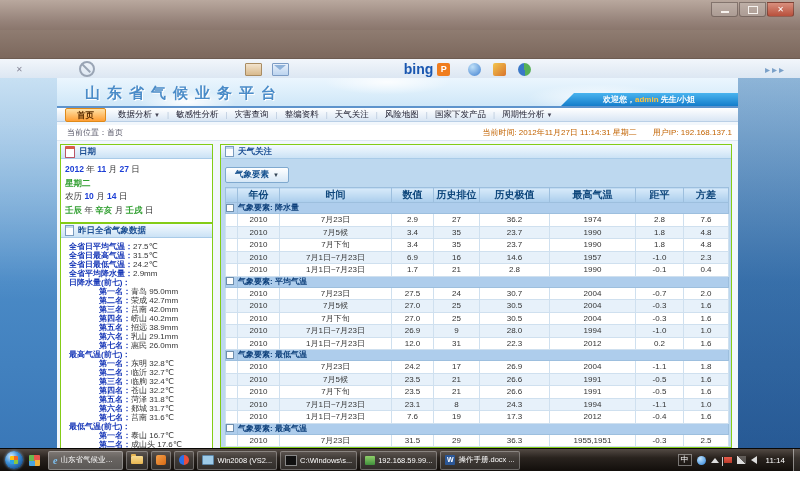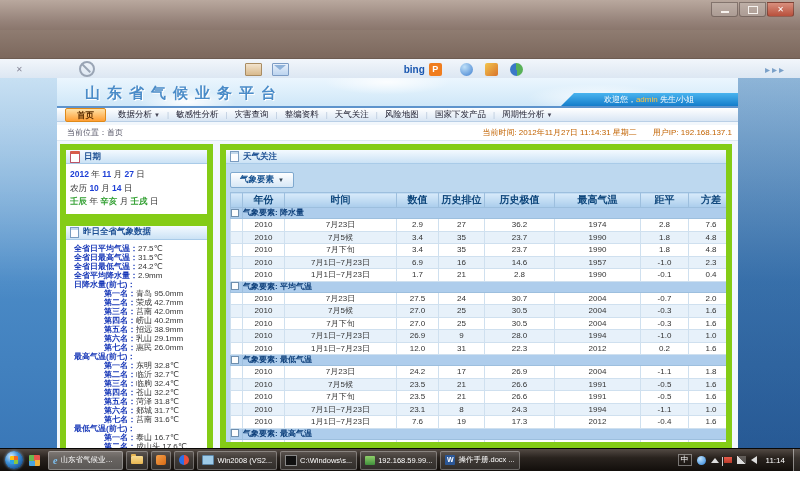--- a/index.html
+++ b/index.html
@@ -42,21 +42,21 @@
   .newtab{left:473px;top:39px;width:19px;height:17px;background:rgba(255,255,255,.22);border:1px solid rgba(70,55,48,.6);border-radius:2px;}
   .chrome-right{right:8px;top:37px;display:flex;gap:8px;color:#efe8e1;font-size:10px;text-shadow:0 1px 1px rgba(0,0,0,.4);}
   .tool-row{left:0;top:58px;width:800px;height:20px;background:linear-gradient(#f2f6fb,#dbe6f2);border-top:1px solid #6d5c52;
             display:flex;align-items:center;}
   .tool-x{margin-left:16px;color:#889;font-size:8px;}
   .blocked{margin-left:56px;width:12px;height:12px;border:2px solid #9aa5b5;border-radius:50%;position:relative;}
   .blocked:after{content:'';position:absolute;left:-1px;top:4px;width:12px;height:2px;background:#9aa5b5;transform:rotate(45deg);}
   .card-icon{margin-left:150px;width:15px;height:11px;background:linear-gradient(#f2e3cd,#d8b98c);border:1px solid #a98c62;border-radius:1px;}
   .mail-icon{margin-left:10px;width:15px;height:11px;background:linear-gradient(#e9f1fb,#bcd4ef);border:1px solid #7d9cc4;border-radius:1px;position:relative;}
   .mail-icon:after{content:'';position:absolute;left:1px;top:1px;border-left:6px solid transparent;border-right:6px solid transparent;border-top:5px solid #8fb2d9;}
-  .bing-logo{margin-left:115px;font-size:10px;font-weight:bold;color:#1a57b0;letter-spacing:0;}
+  .bing-logo{margin-left:115px;font-size:14px;font-weight:bold;color:#1a57b0;letter-spacing:0;}
   .p-badge{margin-left:4px;width:13px;height:13px;background:#f07d1e;border-radius:2px;color:#fff;font-size:9px;
            font-weight:bold;display:flex;align-items:center;justify-content:center;}
   .plug1{margin-left:18px;width:13px;height:13px;border-radius:50%;background:radial-gradient(circle at 35% 30%,#bfe0f8,#3f7fd0);}
   .plug2{margin-left:12px;width:13px;height:13px;border-radius:2px;background:linear-gradient(135deg,#f3c64e,#d8732c);}
   .plug3{margin-left:12px;width:13px;height:13px;border-radius:50%;background:conic-gradient(#58b158 0 50%,#3a78c8 0 100%);}
   .tool-more{margin-left:auto;margin-right:14px;color:#7aa0c8;font-size:10px;letter-spacing:2px;}
 
   
   .viewport{left:0;top:78px;width:800px;height:370px;overflow:hidden;
             background:linear-gradient(#a9cfec,#4a8ac6 55%,#3a78b8);}
@@ -65,39 +65,39 @@
   .page{left:57px;top:0;width:681px;height:370px;background:#f2f7fc;}
 
   .site-header{left:0;top:0;width:681px;height:28px;background:
      radial-gradient(ellipse 70px 16px at 130px 24px,rgba(255,255,255,.95),transparent 70%),
      radial-gradient(ellipse 90px 18px at 330px 4px,rgba(255,255,255,.85),transparent 70%),
      radial-gradient(ellipse 100px 20px at 540px 20px,rgba(255,255,255,.8),transparent 70%),
      linear-gradient(#ebf6fe,#cfe7f8);}
   .site-title{left:28px;top:6px;font-size:15px;font-weight:bold;color:#4b8cc8;letter-spacing:7px;
               text-shadow:1px 1px 0 #ffffff;white-space:nowrap;}
   .welcome{right:0;top:15px;height:14px;width:178px;background:linear-gradient(#49b4ef,#1179c8);
-           clip-path:polygon(14px 0,100% 0,100% 100%,0 100%);font-size:8px;color:#fff;line-height:13px;text-align:center;}
+           clip-path:polygon(14px 0,100% 0,100% 100%,0 100%);font-size:8px;color:#fff;line-height:13px;text-align:center;font-weight:bold;}
   .welcome .user{color:#ffc43e;}
 
   .navbar{left:0;top:28px;width:681px;height:16px;background:linear-gradient(#ffffff,#d9e6f4);
           border-top:2px solid #5e93cc;border-bottom:1px solid #b9cfe6;display:flex;align-items:center;
           font-size:8.5px;color:#223;padding-left:8px;box-sizing:border-box;}
   .nav-item{padding:0 7px;white-space:nowrap;cursor:pointer;display:flex;align-items:center;gap:2px;text-align:right;}
   .nav-item.active{background:linear-gradient(#ffe2a8,#ff9e33);border:1px solid #df8a1a;border-radius:2px;
                    color:#5a2c00;font-weight:bold;padding:0 11px;margin-right:5px;height:12px;line-height:12px;}
   .nav-sep{color:#b5c6da;font-size:8px;}
   .nav-arrow{font-size:6px;color:#445;}
 
   .crumbbar{left:0;top:47px;width:681px;height:15px;background:#fff;border-bottom:1px solid #dde8f2;font-size:8px;line-height:15px;}
   .crumb-left{left:10px;color:#556;}
   .crumb-right{right:6px;color:#c26300;display:flex;gap:16px;}
 
   .page-body{left:0;top:63px;width:681px;height:307px;background:#f2f7fc;}
 
-  .panel{border:6px solid #84cc16;background:#fff;box-sizing:border-box;}
+  .panel{border:1px solid #84cc16;background:#fff;box-sizing:border-box;}
   .panel-header{height:13px;background:linear-gradient(#f4faff,#cbe2f5);border-bottom:1px solid #a9cbe8;
                 display:flex;align-items:center;gap:4px;padding:0 4px;font-size:8.5px;font-weight:bold;color:#1c4f93;}
   .p-ico-cal{width:8px;height:8px;background:#fff;border:1px solid #b56;border-top:3px solid #d85c4a;border-radius:1px;}
   .p-ico-doc{width:7px;height:9px;background:#fdfdff;border:1px solid #7a9cc0;box-shadow:inset 0 2px 0 #c3d8ec;}
 
   .sidebar{left:3px;top:3px;width:153px;}
   .cal-body{padding:4px 12px 5px 4px;text-align:left;font-size:8.5px;line-height:13.5px;color:#333;}
   .cal-num{color:#1d3fd6;font-weight:bold;}
   .cal-green{color:#2e9e2e;font-weight:bold;}
   .weather-body{padding:4px 2px;font-size:8px;line-height:9px;color:#333;}
@@ -258,20 +258,21 @@
           <div class="panel-header">
             <span class="p-ico-cal"></span>
             <span>日期</span>
           </div>
           <div class="cal-body">
             <div>
               <span class="cal-num">2012</span> <span>年</span>
               <span class="cal-num">11</span> <span>月</span>
               <span class="cal-num">27</span> <span>日</span>
             </div>
+            <div class="cal-green">星期二</div>
             <div>
               <span>农历</span>
               <span class="cal-num">10</span> <span>月</span>
               <span class="cal-num">14</span> <span>日</span>
             </div>
             <div>
               <span class="cal-green">壬辰</span> <span>年</span>
               <span class="cal-green">辛亥</span> <span>月</span>
               <span class="cal-green">壬戌</span> <span>日</span>
             </div>

